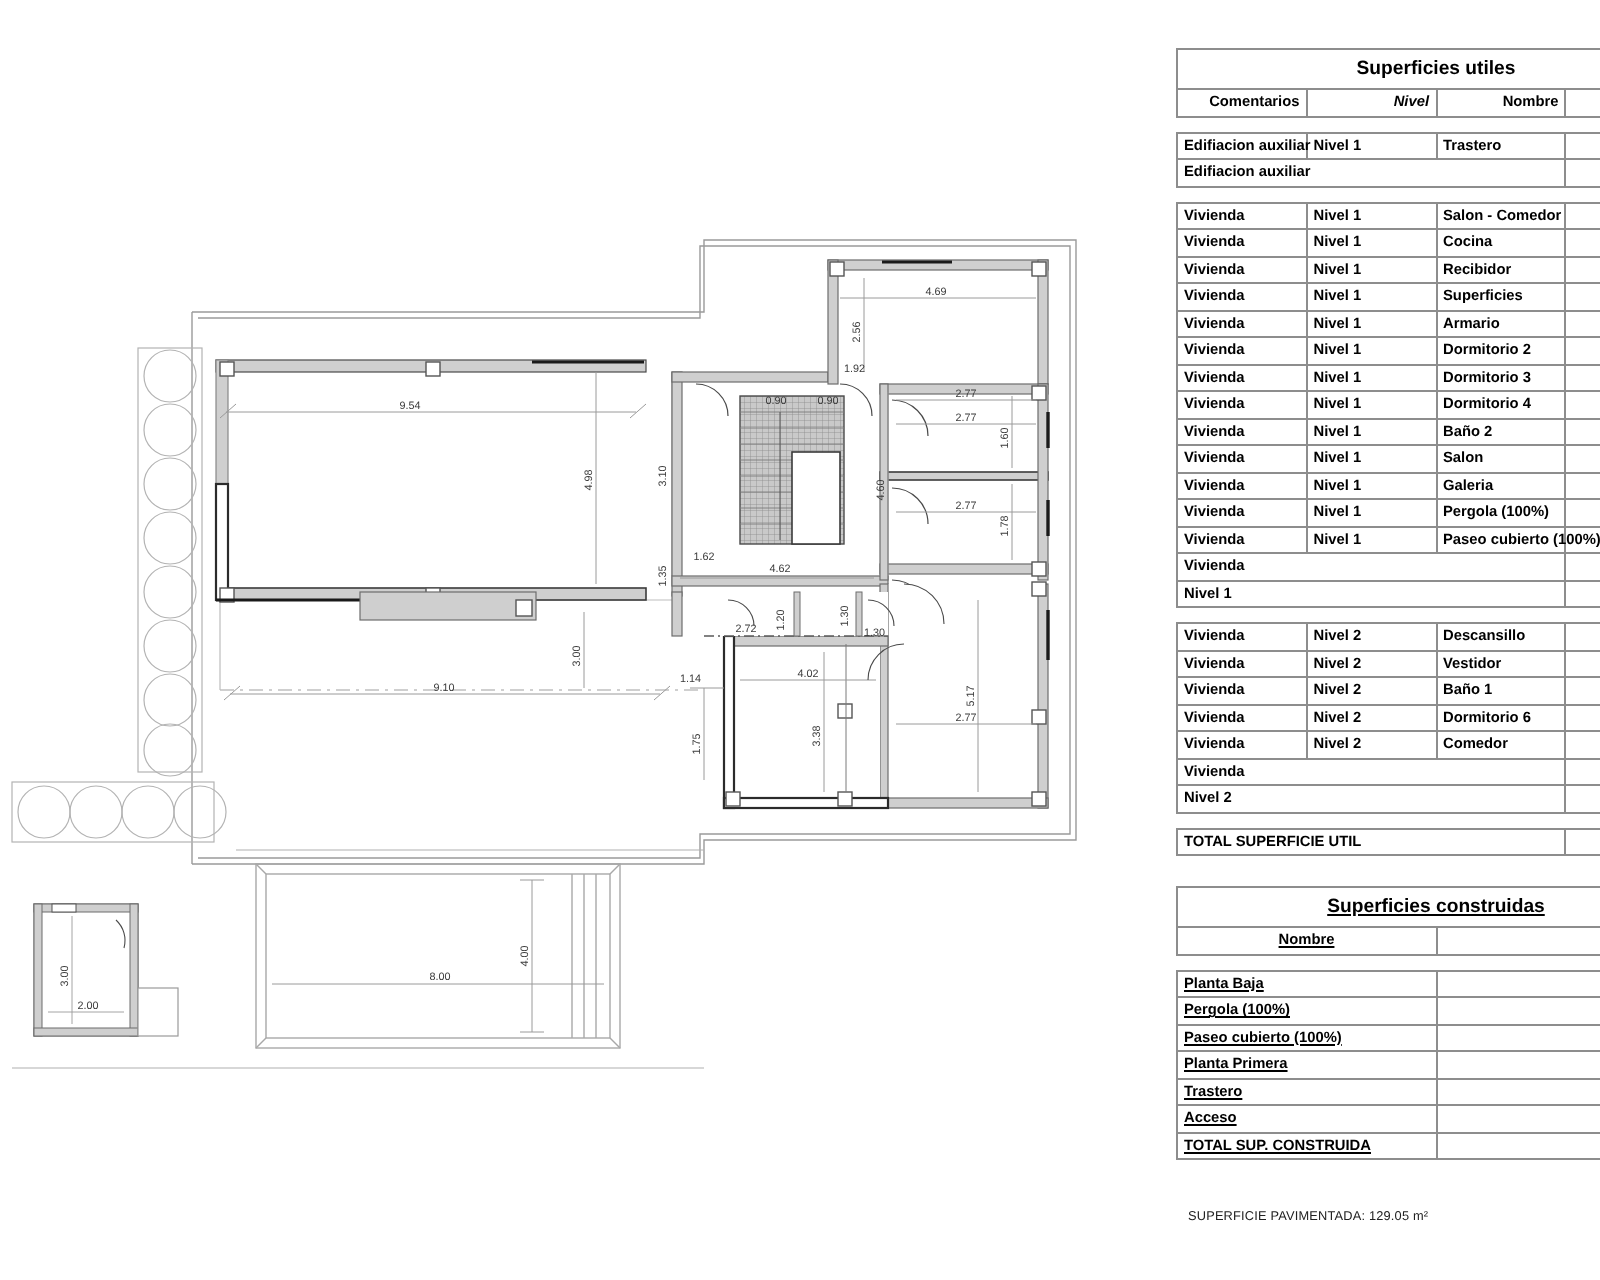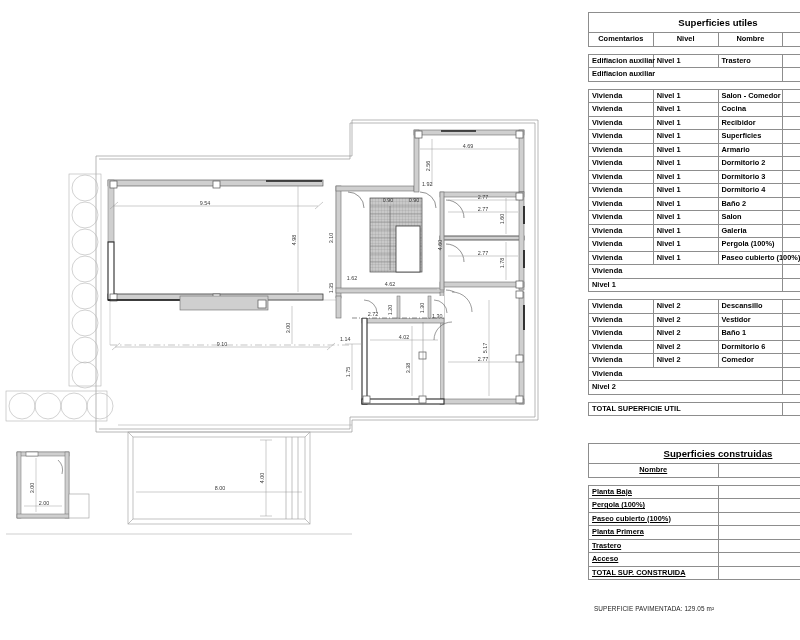--- a/index.html
+++ b/index.html
@@ -10,21 +10,21 @@
     color:#000;position:relative;
   }
   #page{position:relative;width:800px;height:640px;}
 
   
   #plan-area{position:absolute;left:0;top:0;width:580px;height:640px;}
   #plan-svg{display:block;}
 
   
   .table-block{position:absolute;left:588px;}
-  #tbl-utiles{top:12px;width:212px;}
+  #tbl-utiles{top:24px;width:212px;}
   #tbl-constr{top:443px;width:212px;text-decoration:underline;}
 
   table.sheet{
     border-collapse:collapse;
     width:260px;           
     table-layout:fixed;
     font-size:7.4px;
     line-height:1.15;
   }
   .clip{overflow:hidden;width:212px;}
@@ -33,27 +33,27 @@
     border:1px solid #8d8d8d;
     padding:2px 3px;
     font-weight:bold;
     vertical-align:middle;
     white-space:nowrap;
     background:#fff;
   }
   table.sheet th.title{
     font-size:9.6px;text-align:center;padding:4px 2px;border-bottom:1px solid #8d8d8d;
   }
-  table.sheet th.colhead{font-size:7.4px;text-align:center;}
+  table.sheet th.colhead{font-size:7.4px;text-align:right;}
   table.sheet th.colhead.num{text-align:right;}
   td.num{text-align:right;}
   tr.spacer td{border-left:1px solid #fff;border-right:1px solid #fff;border-top:none;border-bottom:1px solid #8d8d8d;height:7px;padding:0;background:#fff;}
   tr.sub td{border-top:1px solid #8d8d8d;}
   .w-com{width:52px;}
-  .w-niv{width:32px;}
+  .w-niv{width:32px;font-style:italic;}
   .w-nom{width:96px;}
   .w-area{width:80px;}
   .c-nom2{width:180px;}
   .c-area2{width:80px;}
 
   #pavimentada{
     position:absolute;left:594px;top:605px;
     font-size:6.4px;font-weight:normal;color:#222;letter-spacing:.1px;
   }
 

